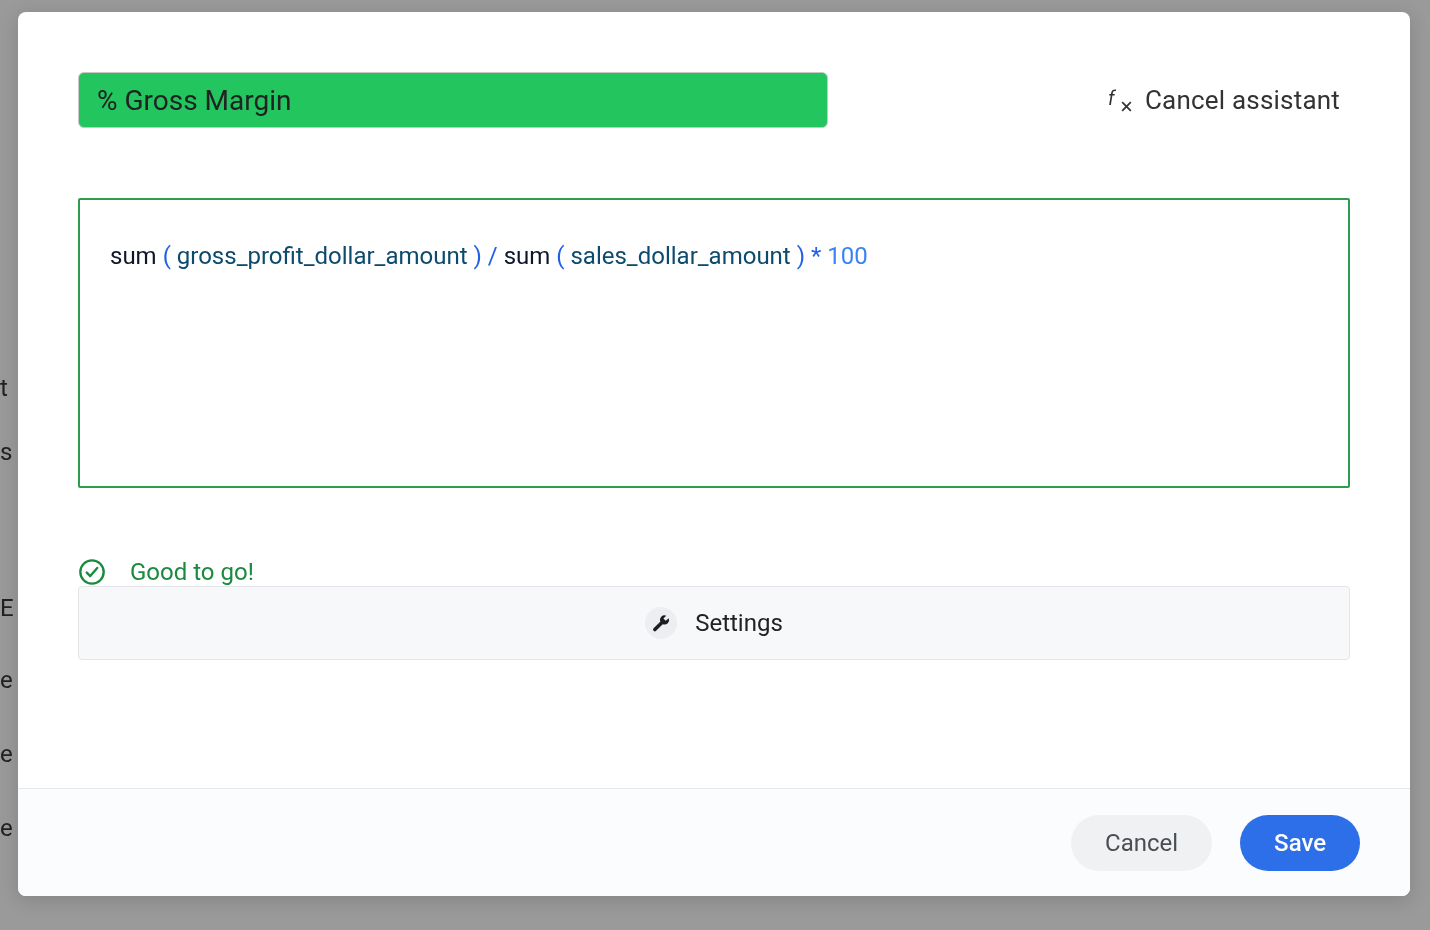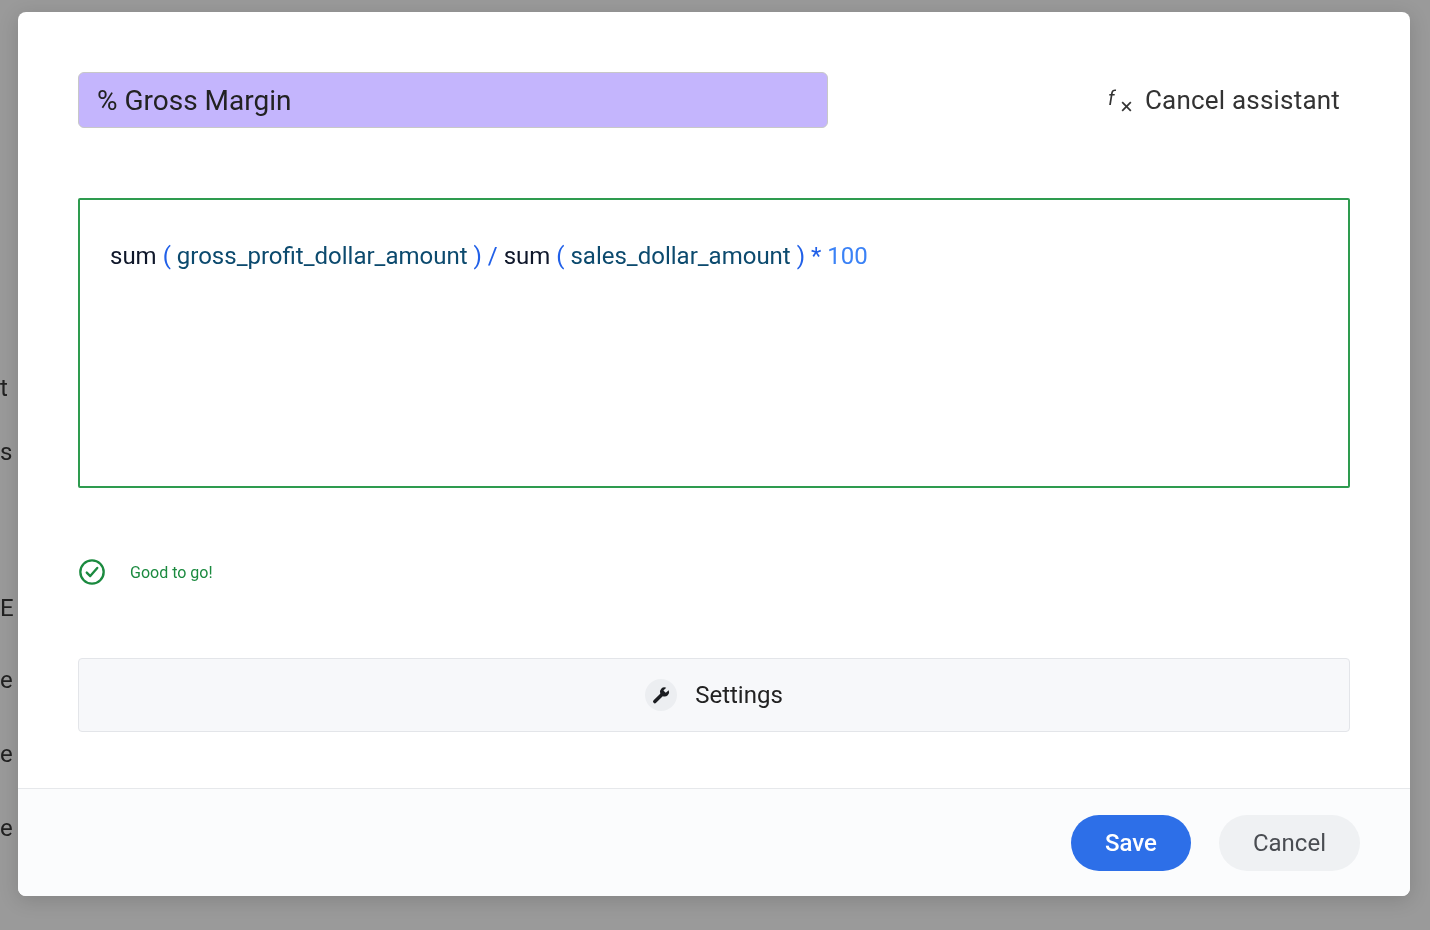--- a/index.html
+++ b/index.html
@@ -24,21 +24,21 @@
     .top-row { display: flex; align-items: center; gap: 24px; margin-bottom: 70px; }
     .name-input {
       flex: 0 0 750px;
       height: 56px;
       border: 1px solid #c8c8c8;
       border-radius: 6px;
       padding: 0 18px;
       font-size: 28px;
       color: #222;
       outline: none;
-      background: #c4b5fd;
+      background: #22c55e;
     }
 
     .assistant-link {
       margin-left: auto;
       display: flex; align-items: center; gap: 12px;
       cursor: pointer;
       padding-right: 10px;
     }
     .assistant-link .fx-icon { width: 26px; height: 26px; }
     .assistant-link span { font-size: 26px; color: #333; letter-spacing: 0.2px; }
@@ -53,24 +53,23 @@
       line-height: 1.4;
       font-family: -apple-system, BlinkMacSystemFont, 'Segoe UI', Roboto, sans-serif;
     }
     .tok-fn   { color: #0f172a; }
     .tok-col  { color: #0c4a6e; }
     .tok-op   { color: #2160e8; }
     .tok-num  { color: #3b82f6; }
 
     .status-row { display: flex; align-items: center; gap: 24px; margin-top: 70px; }
     .status-row .check-icon { width: 28px; height: 28px; }
-    .status-row span { font-size: 16px; color: #1b8a3f; }
+    .status-row span { font-size: 24px; color: #1b8a3f; }
 
     .settings-bar {
-      margin-top: 72px;
       width: 100%; height: 74px;
       background: #f7f8fa;
       border: 1px solid #e3e5e9;
       border-radius: 4px;
       display: flex; align-items: center; justify-content: center; gap: 18px;
       cursor: pointer;
     }
     .settings-bar .wrench-icon {
       width: 32px; height: 32px; border-radius: 50%; background: #eceef1;
       display: flex; align-items: center; justify-content: center;
@@ -142,16 +141,16 @@
         <svg viewBox="0 0 24 24" width="20" height="20" fill="#1b1d21">
           <path d="M21.3 6.2a5.5 5.5 0 0 1-7.2 7.2l-8 8a2.1 2.1 0 1 1-3-3l8-8a5.5 5.5 0 0 1 7.2-7.2l-3.4 3.4 2.8 2.8 3.6-3.2z"></path>
         </svg>
       </span>
       <span>Settings</span>
     </div>
 
   </div>
 
   <div class="footer">
+    <button class="btn btn-cancel">Cancel</button>
     <button class="btn btn-save">Save</button>
-    <button class="btn btn-cancel">Cancel</button>
   </div>
 </div>
 
 </body></html>

